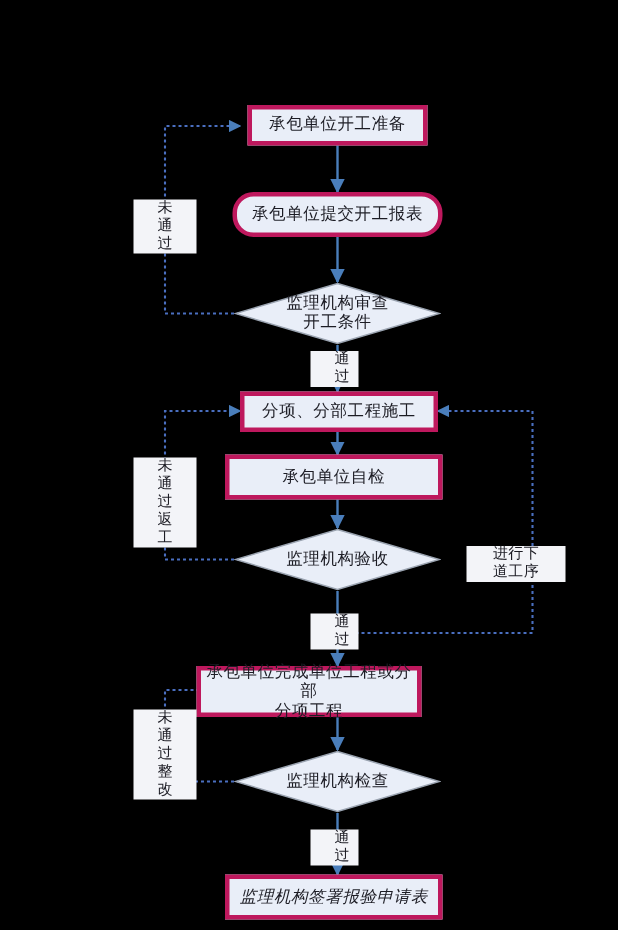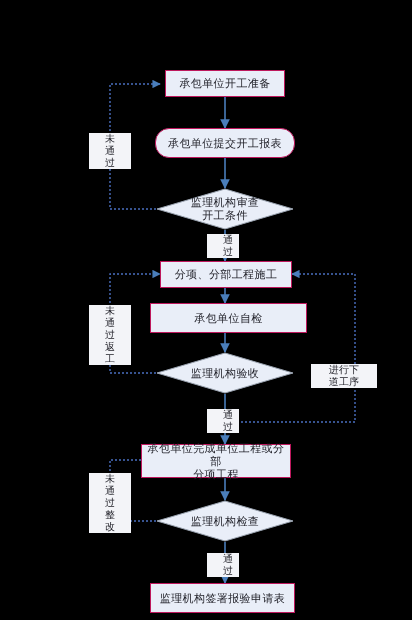--- a/index.html
+++ b/index.html
@@ -31,21 +31,21 @@
     align-items: center;
     justify-content: center;
     text-align: center;
     color: #1c1c24;
     font-size: 11px;
     line-height: 13px;
     letter-spacing: 0.4px;
   }
   .node.process {
     background: #e9eef8;
-    border: 1px solid #be185d;
+    border: 3px solid #be185d;
   }
   .node.decision {
     background: transparent;
     border: none;
   }
   .diamond-shape {
     position: absolute;
     left: 0;
     top: 0;
     width: 100%;
@@ -123,50 +123,50 @@
     <div class="txt">
       <div>监理机构审查</div>
       <div>开工条件</div>
     </div>
   </div>
 
   <div class="node process" style="left:160px; top:261px; width:132px; height:27px;">
     <span class="txt">分项、分部工程施工</span>
   </div>
 
-  <div class="node process" style="left:150px; top:303px; width:157px; height:30px;">
+  <div class="node process" style="left:150px; top:303px; width:145px; height:30px;">
     <span class="txt">承包单位自检</span>
   </div>
 
   <div class="node decision" style="left:156px; top:352px; width:138px; height:42px;">
     <svg class="diamond-shape" viewBox="0 0 138 42" preserveAspectRatio="none" xmlns="http://www.w3.org/2000/svg">
       <polygon points="69,1 137,21 69,41 1,21" fill="#e9eef8" stroke="#9aa3b0" stroke-width="1"></polygon>
     </svg>
     <div class="txt">
       <div>监理机构验收</div>
     </div>
   </div>
 
-  <div class="node process" style="left:141px; top:444px; width:150px; height:34px;">
+  <div class="node process" style="left:131px; top:444px; width:150px; height:34px;">
     <div class="txt">
       <div>承包单位完成单位工程或分部</div>
       <div>分项工程</div>
     </div>
   </div>
 
   <div class="node decision" style="left:156px; top:500px; width:138px; height:42px;">
     <svg class="diamond-shape" viewBox="0 0 138 42" preserveAspectRatio="none" xmlns="http://www.w3.org/2000/svg">
       <polygon points="69,1 137,21 69,41 1,21" fill="#e9eef8" stroke="#9aa3b0" stroke-width="1"></polygon>
     </svg>
     <div class="txt">
       <div>监理机构检查</div>
     </div>
   </div>
 
-  <div class="node process" style="left:150px; top:583px; width:145px; height:30px;">
+  <div class="node process" style="left:150px; top:583px; width:145px; height:30px;font-style:italic;">
     <span class="txt">监理机构签署报验申请表</span>
   </div>
 
   <div class="edge-label" style="left:89px; top:133px; width:42px;">
     <div>未通过</div>
   </div>
 
   <div class="edge-label" style="left:207px; top:234px; width:32px;">
     <div>通过</div>
   </div>

